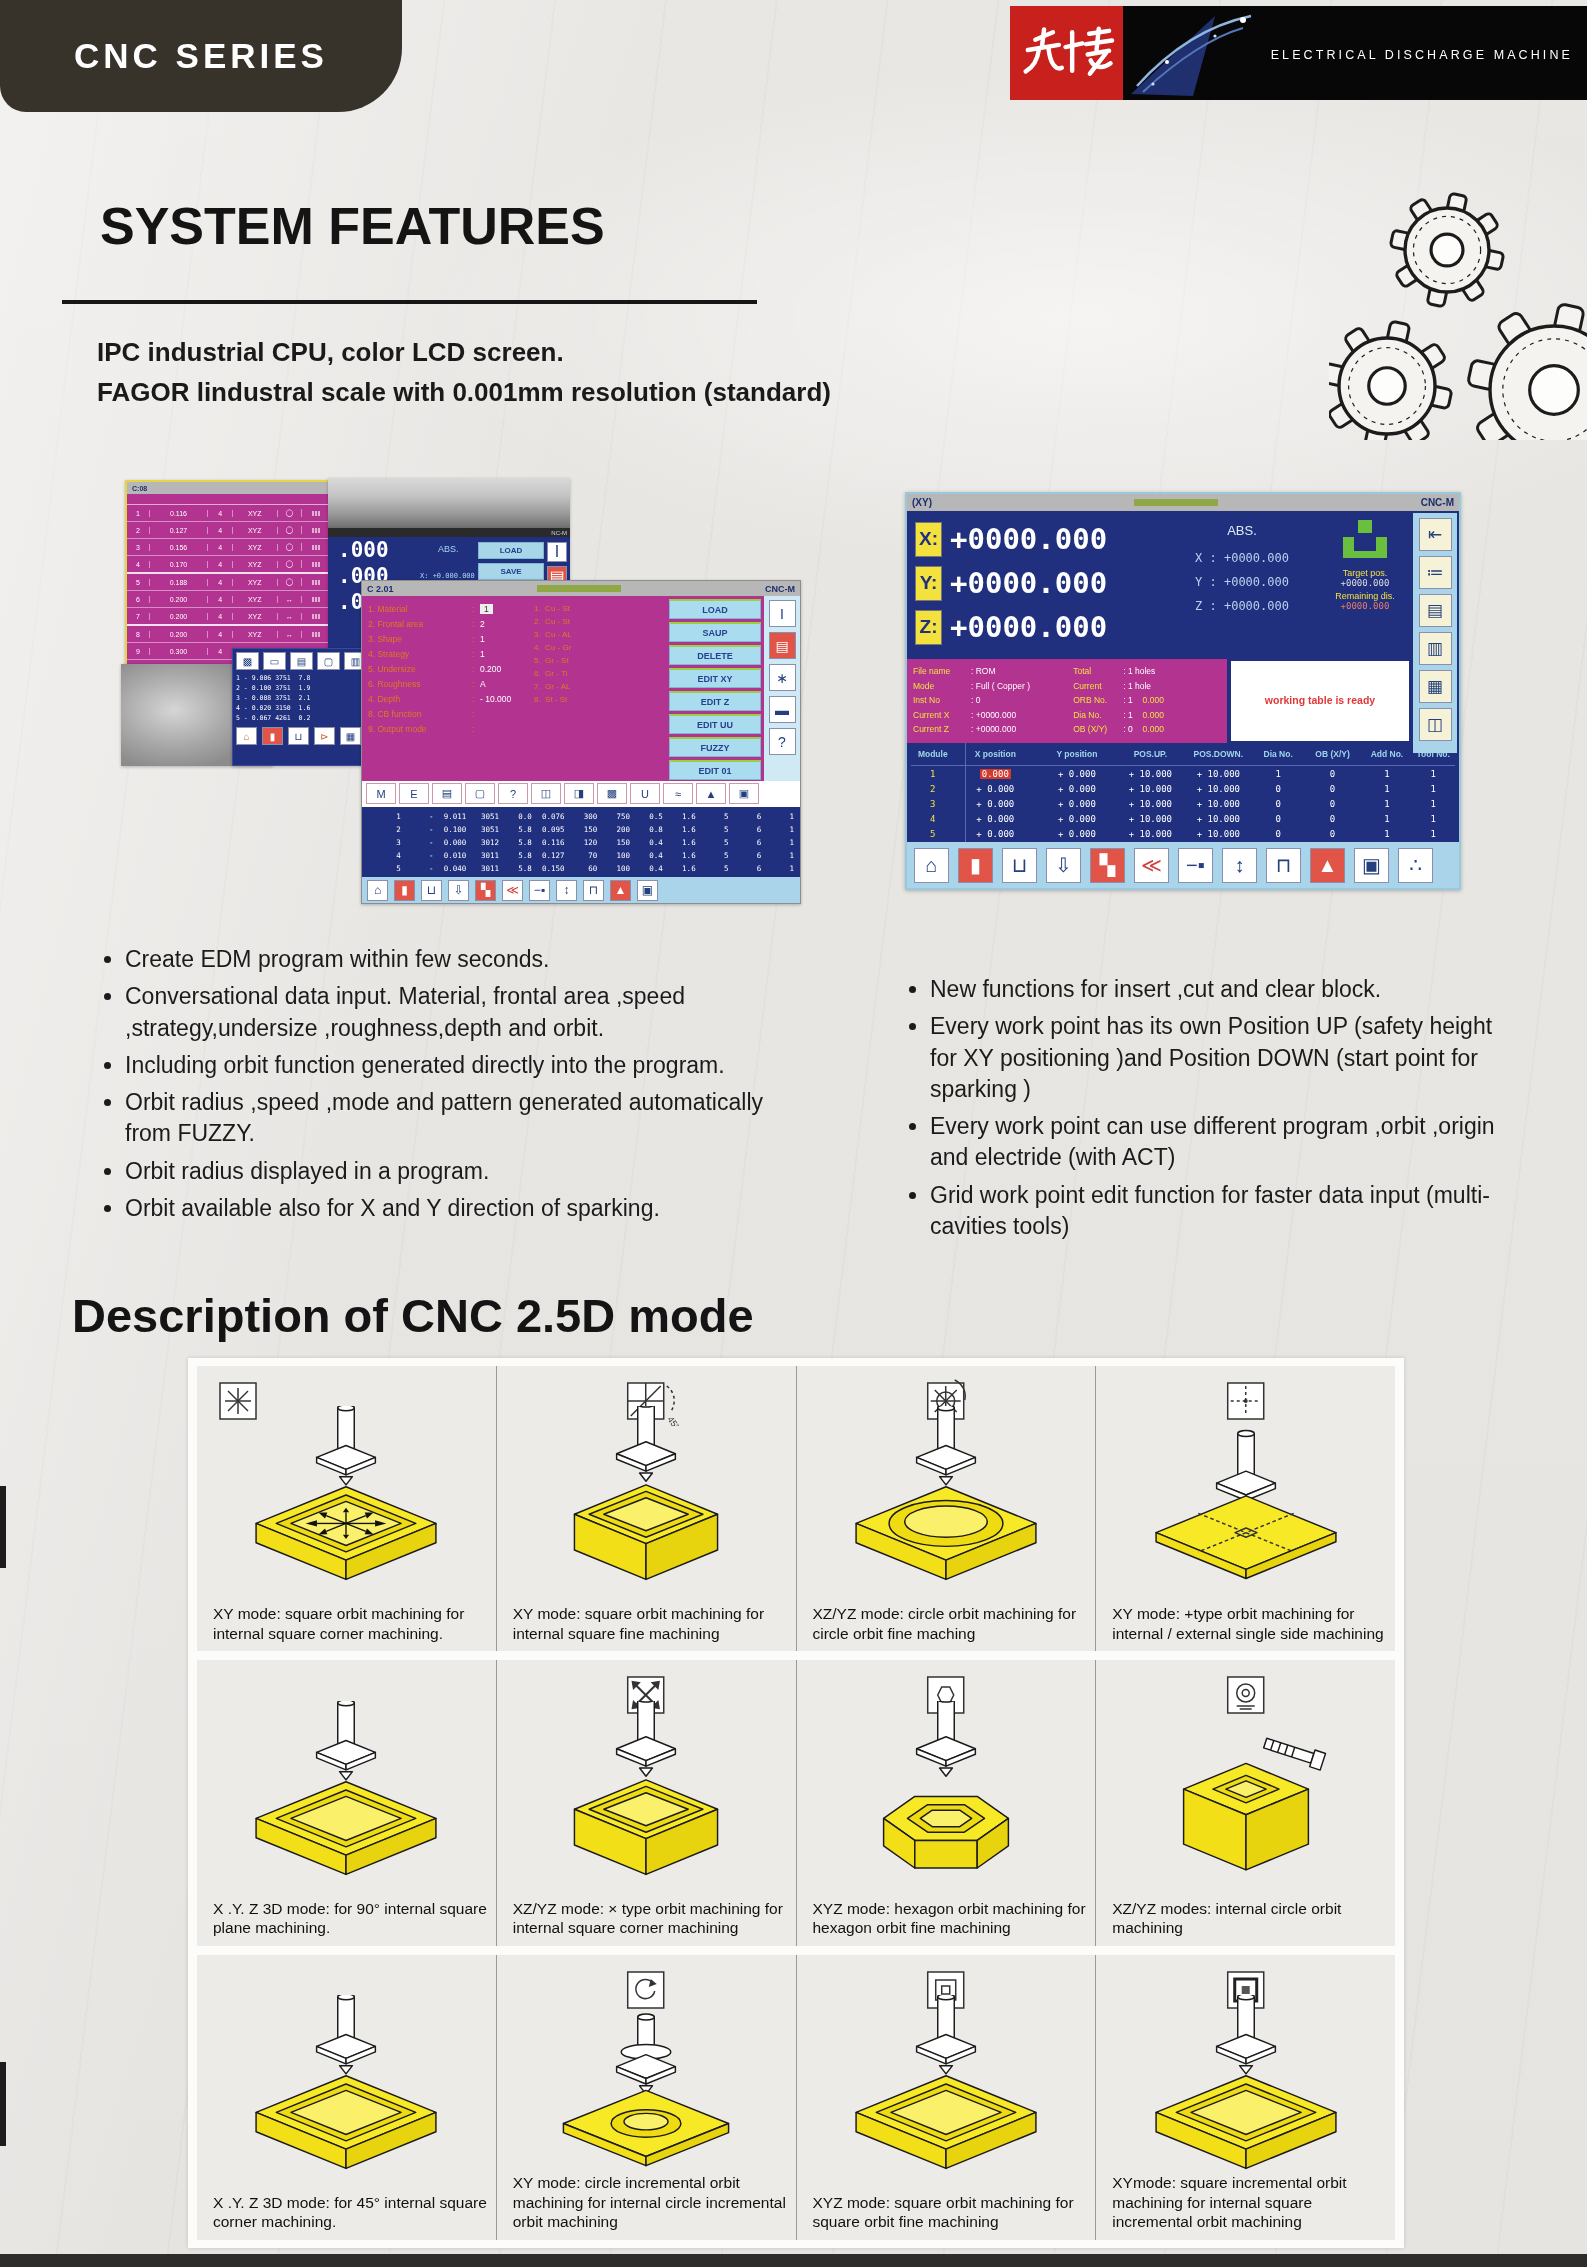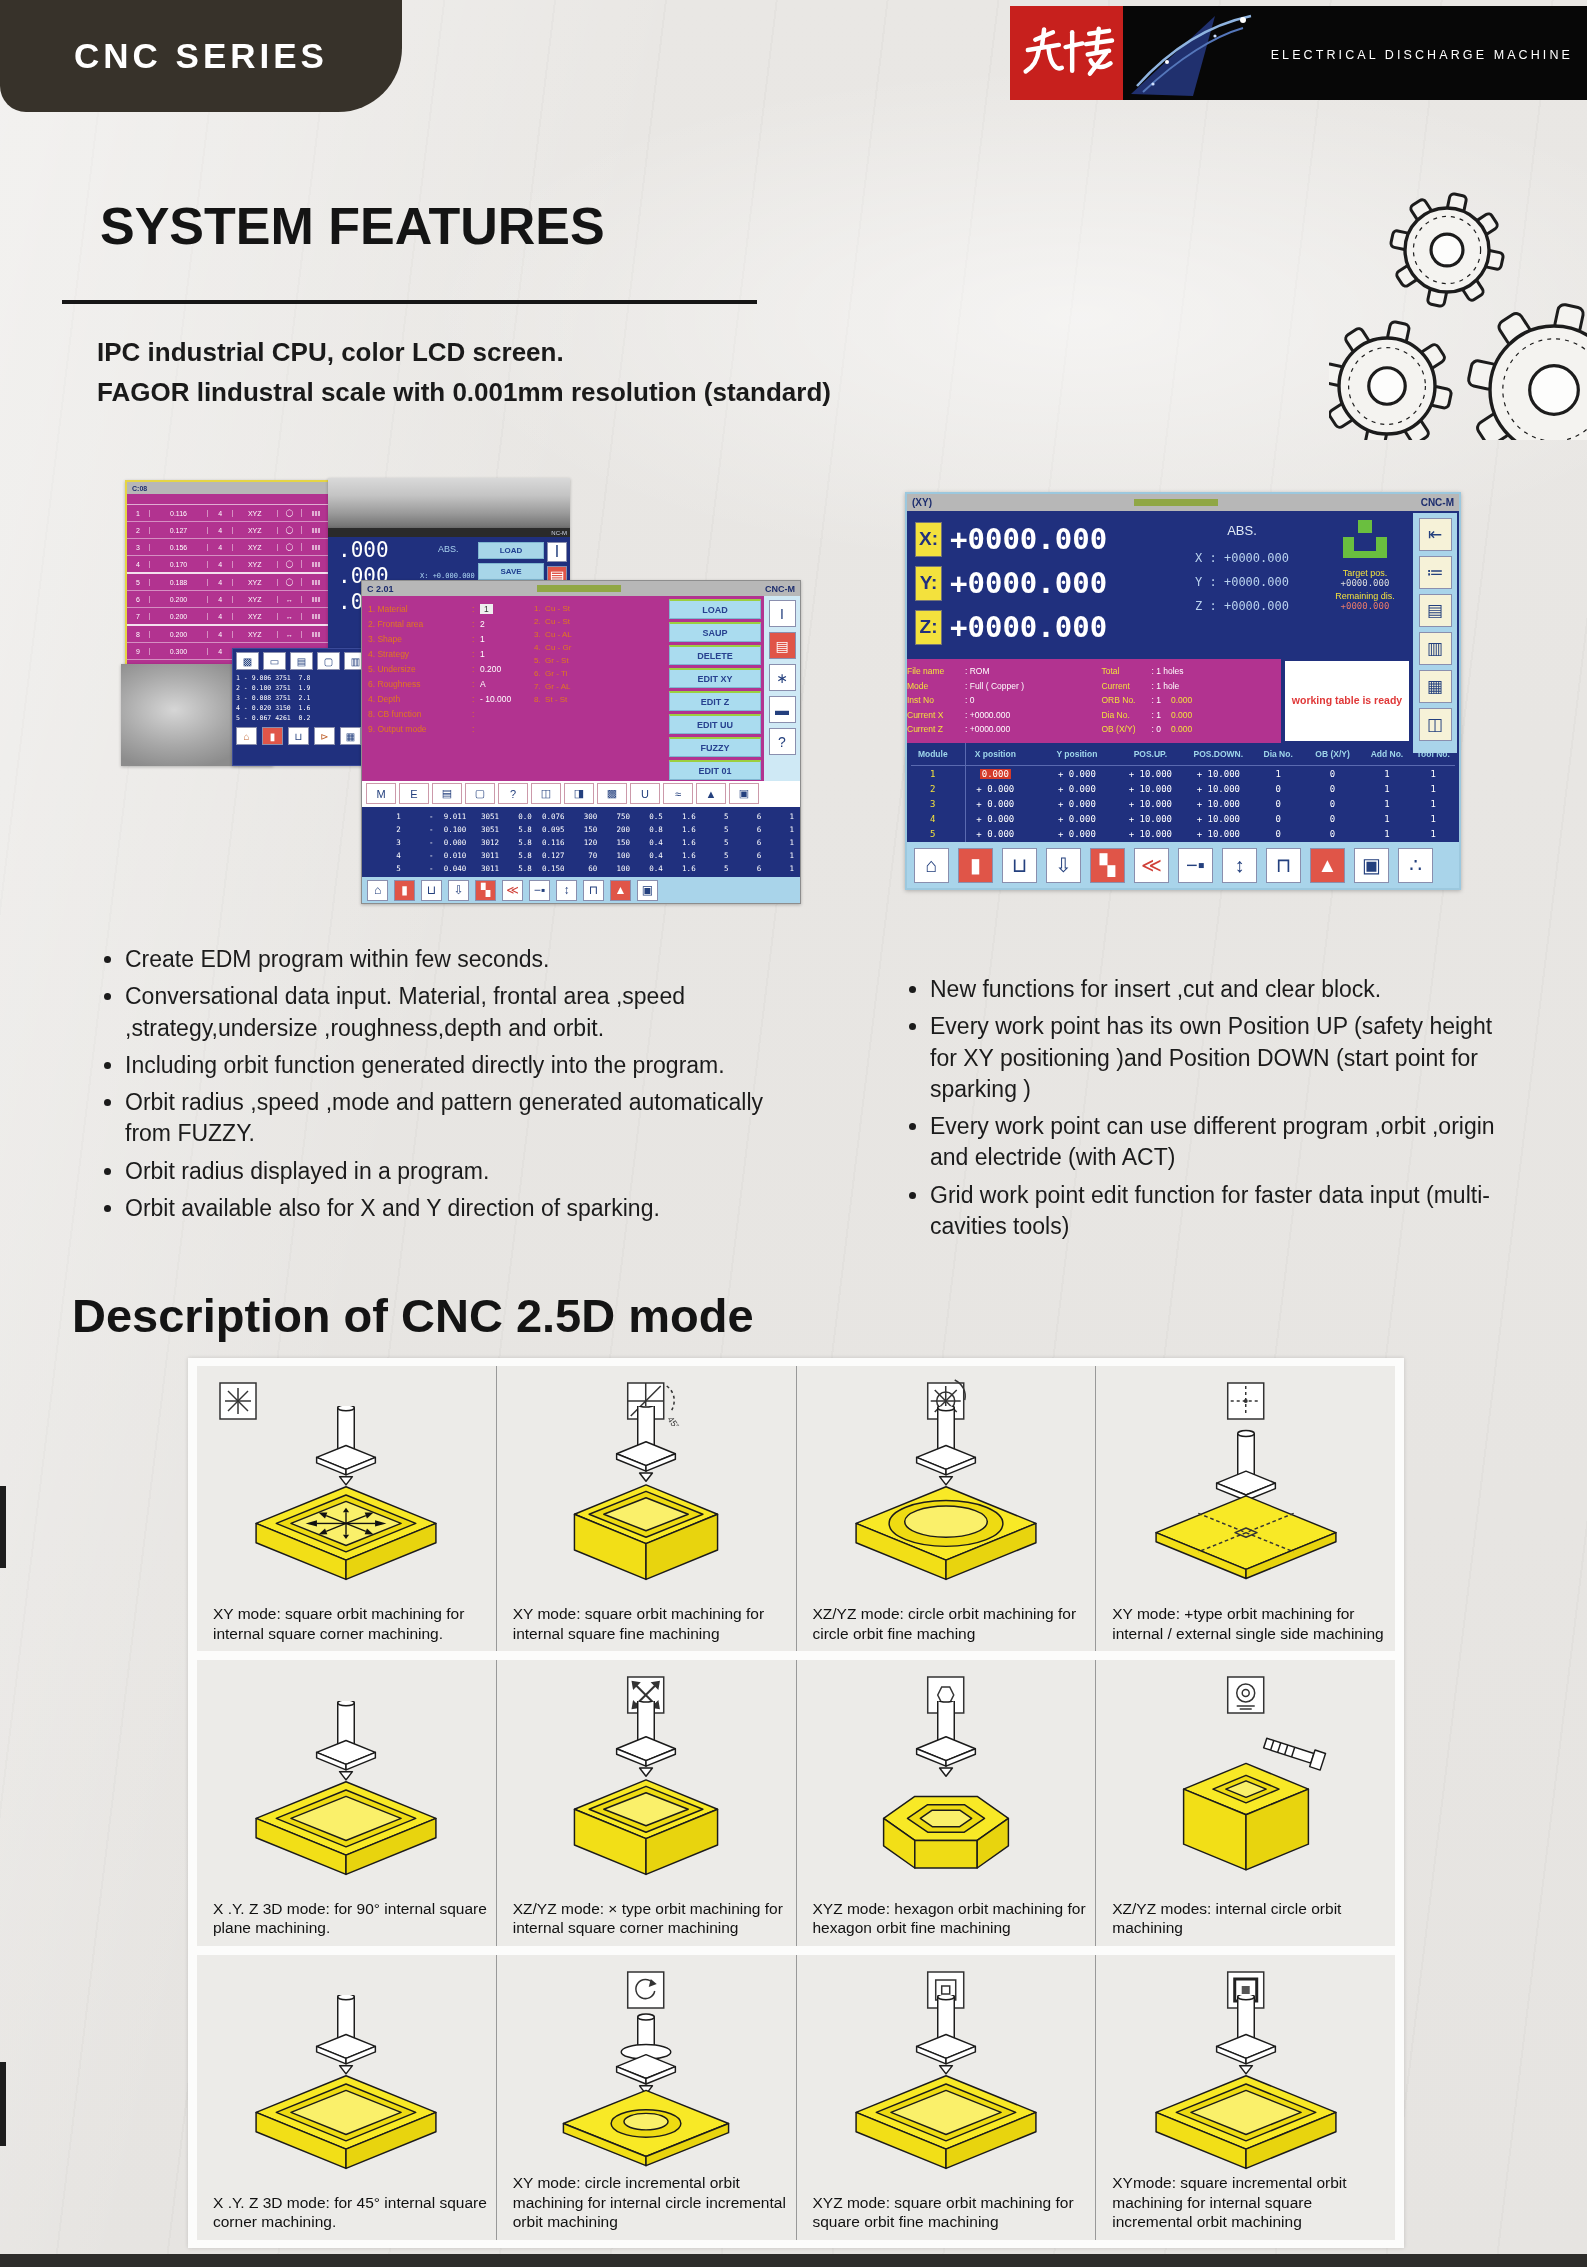--- a/index.html
+++ b/index.html
@@ -54,21 +54,21 @@
   #back-table .tbar{height:12px;font-size:7px}
   .bt-head{height:10px;border-bottom:1px solid rgba(255,255,255,.6);display:flex}
   .bt-row{display:flex;height:16px;border-bottom:1px solid rgba(255,255,255,.45);
           color:#fff;font-size:7px;align-items:center}
   .bt-row.thick{border-bottom:2px solid rgba(255,255,255,.85)}
   .bt-row span{display:block;text-align:center;border-right:1px solid rgba(255,255,255,.45);overflow:hidden;white-space:nowrap}
   .bt-c0{width:11%}.bt-c1{width:29%}.bt-c2{width:12%}.bt-c3{width:22%}.bt-c4{width:12%}.bt-c5{width:14%}
   #mid-screen{left:213px;top:70px;width:242px;height:124px;background:#20307e}
   .ms-strip{height:9px;background:#2a2a2a;color:#cfd6e8;font-size:6px;display:flex;
             justify-content:space-between;padding:0 3px;align-items:center}
-  .ms-val{color:#fff;font-size:21px;font-weight:normal;line-height:26px;margin-left:10px}
+  .ms-val{color:#fff;font-size:21px;font-weight:bold;line-height:26px;margin-left:10px}
   .ms-side{position:absolute;right:26px;top:14px;width:66px}
   .ms-btn{height:15px;margin-bottom:4px;background:#a7d6e8;border:1px solid #7fb6d0;
           color:#1f3f8f;font-size:8px;font-weight:bold;display:flex;align-items:center;justify-content:center}
   .ms-tiles{position:absolute;right:2px;top:14px;width:21px}
   .ms-tiles .tile{width:20px;height:20px;margin-bottom:4px}
   .ms-abs{position:absolute;left:110px;top:16px;color:#a9d2ef;font-size:9px}
   .ms-coord{position:absolute;left:92px;top:44px;color:#a9d2ef;font-size:7px}
   #mini-panel{left:117px;top:190px;width:144px;height:118px;background:#20307e;border:1px solid #3a4a9a;padding:3px;box-sizing:border-box}
   .mp-tiles{display:flex;gap:4px;margin-bottom:3px}
   .mp-tiles .tile{width:23px;height:18px;font-size:10px;color:#24407e}
@@ -109,21 +109,21 @@
   .absblock{width:150px;padding-top:12px;text-align:center}
   .abs-label{color:#dfe9f5;font-size:13px;margin-bottom:8px}
   .abs-line{color:#b9d2ee;font-size:12px;line-height:24px;font-family:"DejaVu Sans Mono",monospace}
   .target{flex:1;padding-top:8px;text-align:center}
   .t-l{color:#f3e13d;font-size:9px;margin-top:3px}
   .t-v1{color:#ddd;font-size:9px}.t-v2{color:#e87a6a;font-size:9px}
   .r-side{position:absolute;right:2px;top:19px;width:44px;height:240px;background:#a9d4ea;
           display:flex;flex-direction:column;gap:5px;align-items:center;padding-top:5px;box-sizing:border-box;z-index:3}
   .r-side .tile{width:33px;height:33px;background:#f6f2d8;color:#24407e;font-size:17px}
   .r-info{height:84px;display:flex;padding-right:46px}
-  .r-magenta{width:374px;background:#b23390;padding:5px 0;box-sizing:border-box;display:flex}
+  .r-magenta{width:320px;background:#b23390;padding:5px 6px;box-sizing:border-box;display:flex}
   .ri-col{font-size:8.5px;line-height:14.5px}
   .ri-col .lab{color:#f3e13d;display:inline-block}
   .ri-col .val{color:#fff}
   .ri-col .ext{color:#f3e13d;margin-left:10px}
   .ri-left{width:52%}.ri-left .lab{width:58px}
   .ri-mid{width:48%}.ri-mid .lab{width:50px}
   .r-status{flex:1;background:#fff;margin:2px 4px;display:flex;align-items:center;justify-content:center;
             text-align:center;color:#e03838;font-size:10.5px;font-weight:bold;line-height:1.3}
   .r-table{height:101px;padding:0 4px;position:relative}
   .rt-head{display:flex;height:22px;align-items:center;color:#9fd6ea;font-size:8.5px;font-weight:bold;

